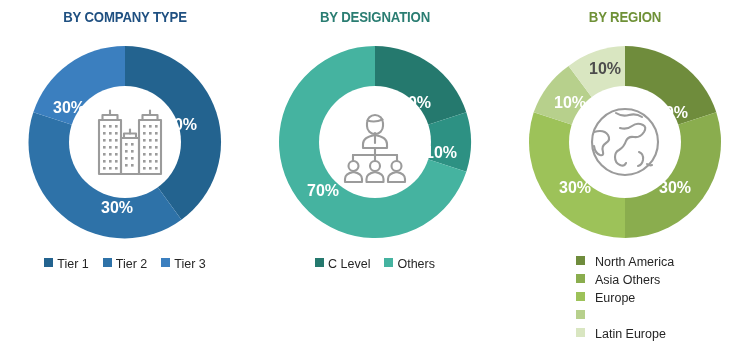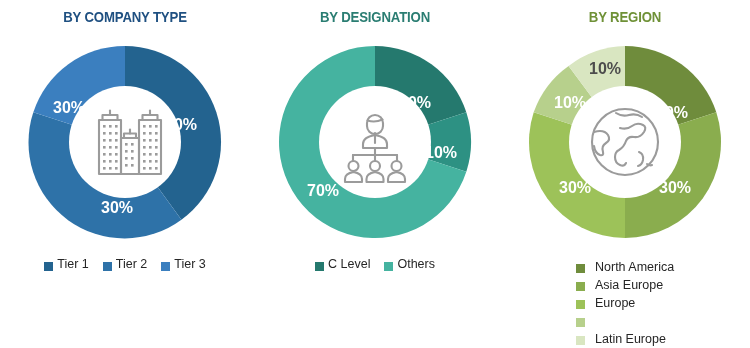--- a/index.html
+++ b/index.html
@@ -94,21 +94,21 @@
     left: 0;
     width: 250px;
     top: 258px;
     display: flex;
     justify-content: center;
     align-items: center;
     gap: 14px;
   }
   .legend-item {
     display: flex;
-    align-items: flex-end;
+    align-items: flex-start;
     gap: 4px;
     white-space: nowrap;
   }
   .legend-swatch {
     width: 9px;
     height: 9px;
     flex: 0 0 auto;
   }
   .legend-text {
     font-size: 12.5px;
@@ -335,21 +335,21 @@
       </svg>
     </div>
 
     <div class="legend-v">
       <div class="legend-item">
         <span class="legend-swatch" style="background:#6f8c3c;"></span>
         <span class="legend-text">North America</span>
       </div>
       <div class="legend-item">
         <span class="legend-swatch" style="background:#8aad4e;"></span>
-        <span class="legend-text">Asia Europe</span>
+        <span class="legend-text">Asia Others</span>
       </div>
       <div class="legend-item">
         <span class="legend-swatch" style="background:#9dc259;"></span>
         <span class="legend-text">Europe</span>
       </div>
       <div class="legend-item">
         <span class="legend-swatch" style="background:#b7d08c;"></span>
       </div>
       <div class="legend-item">
         <span class="legend-swatch" style="background:#d9e6c1;"></span>

